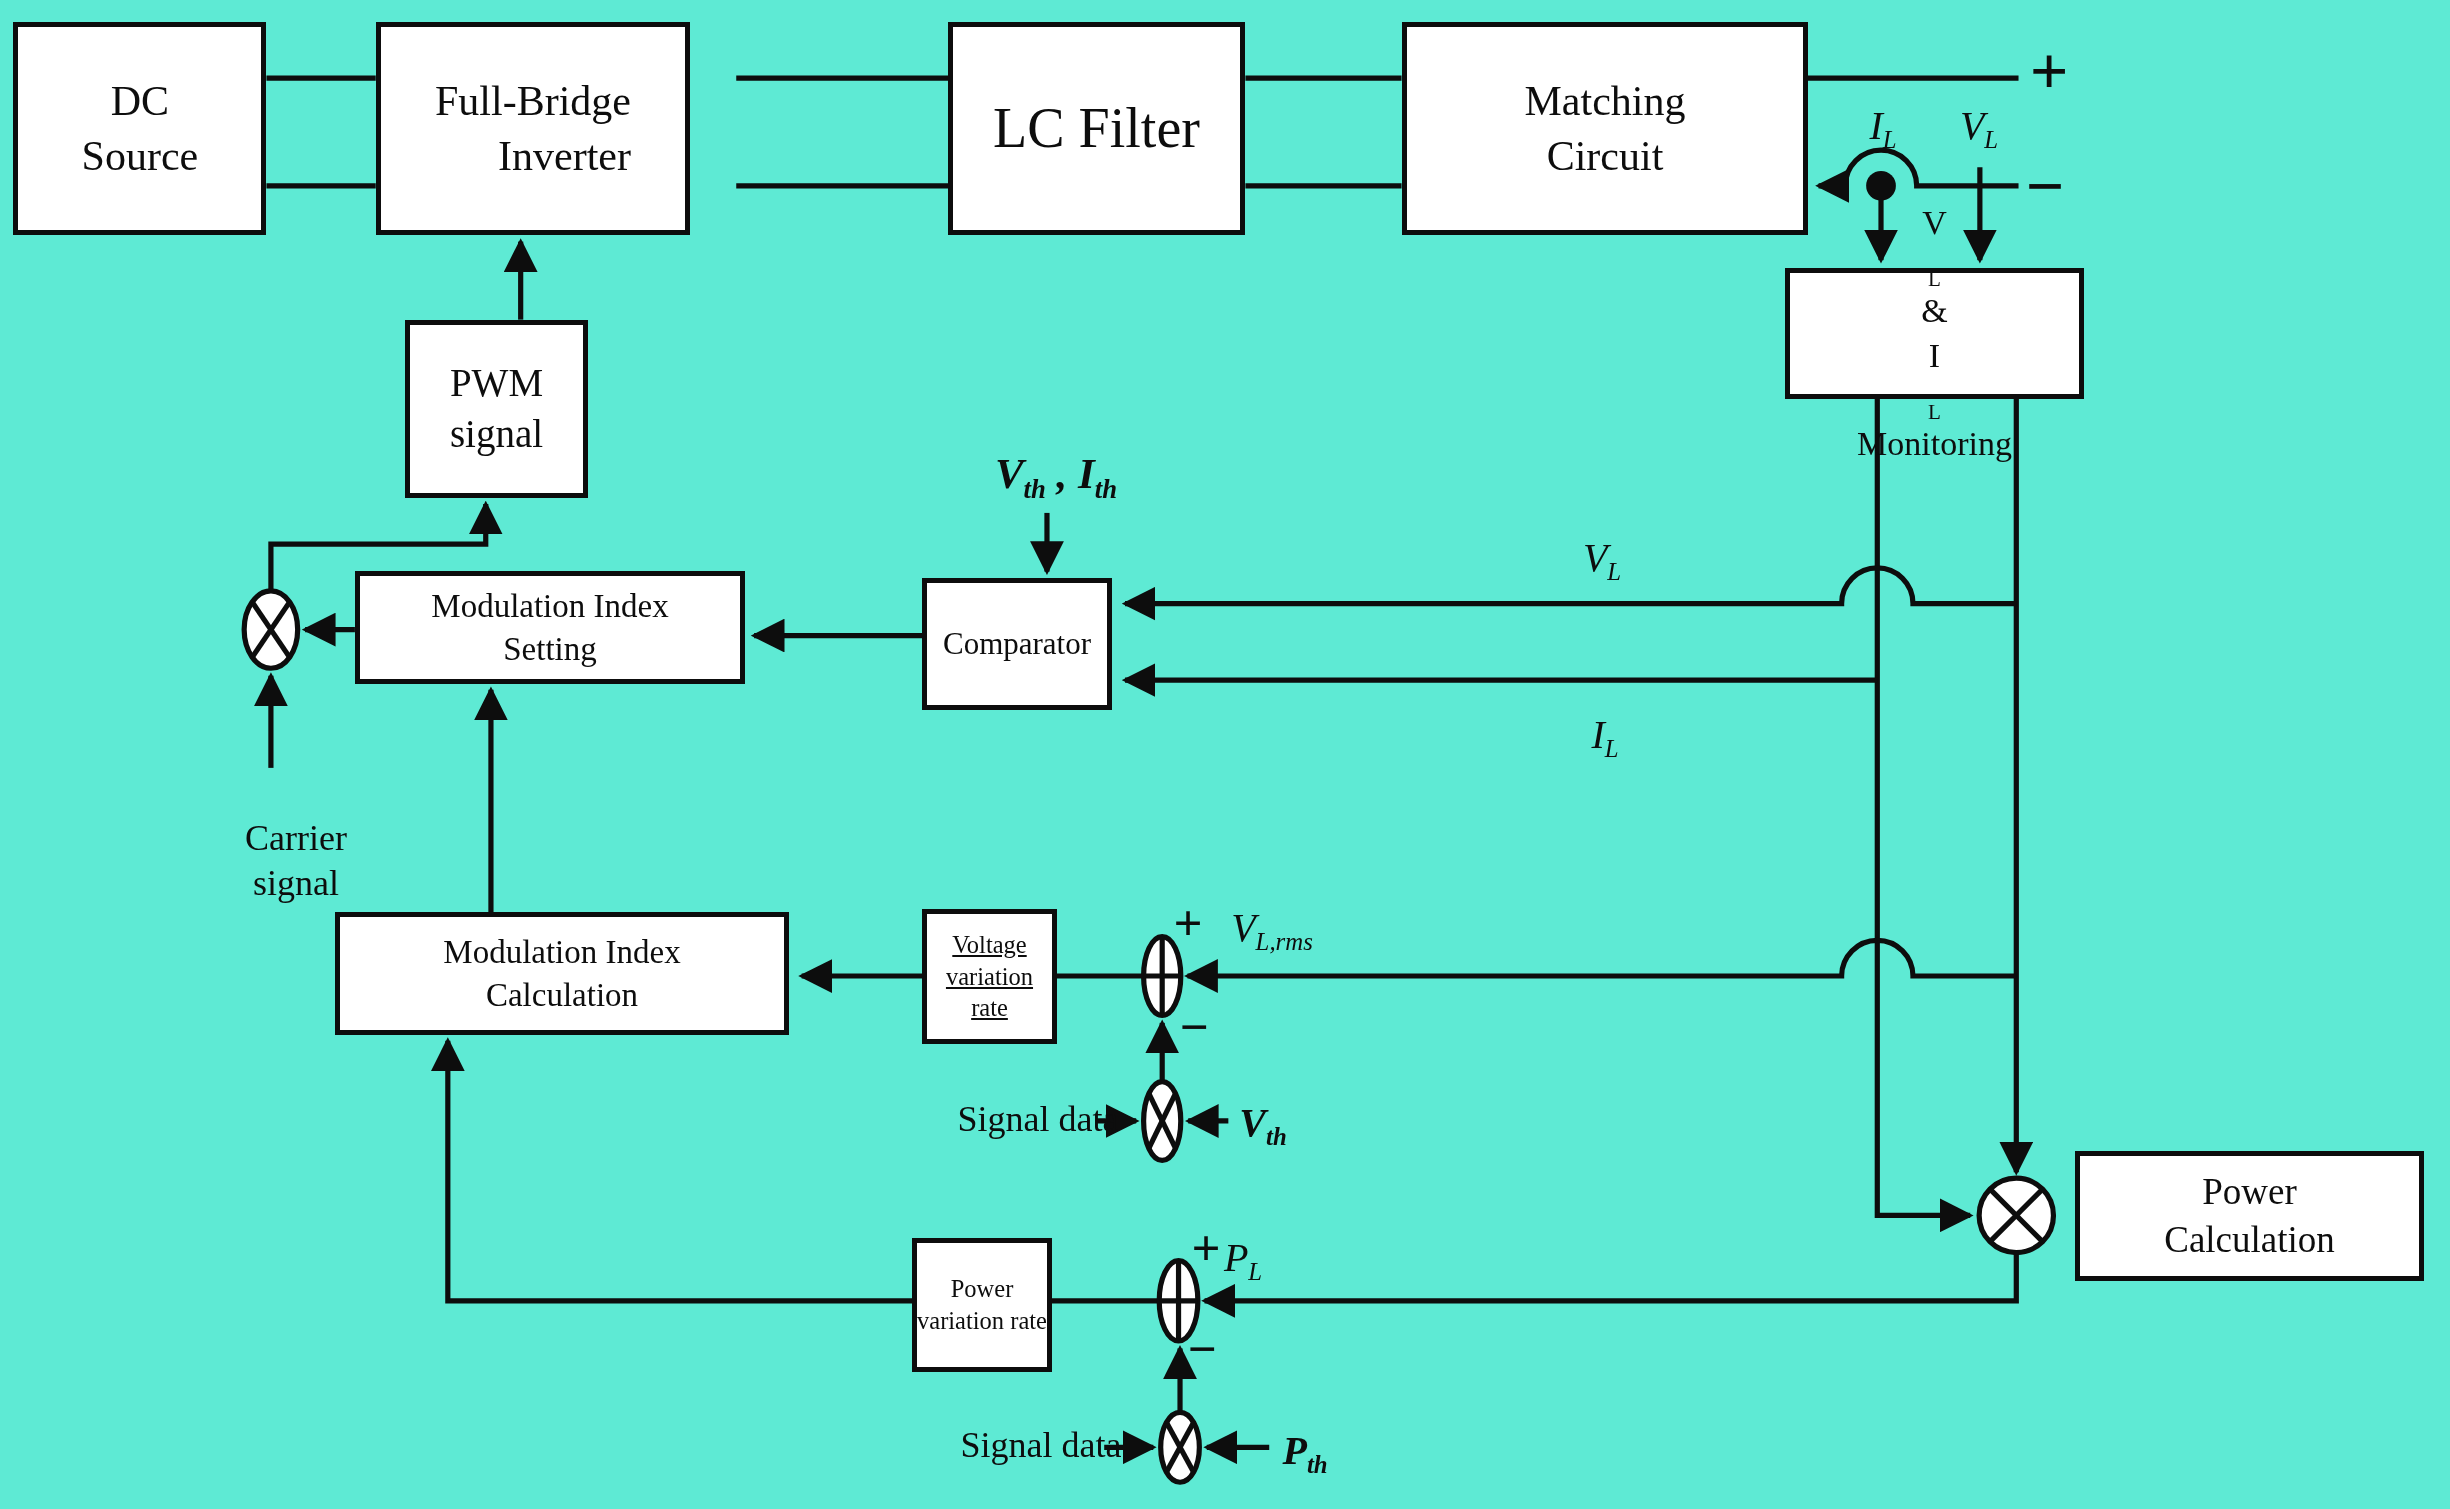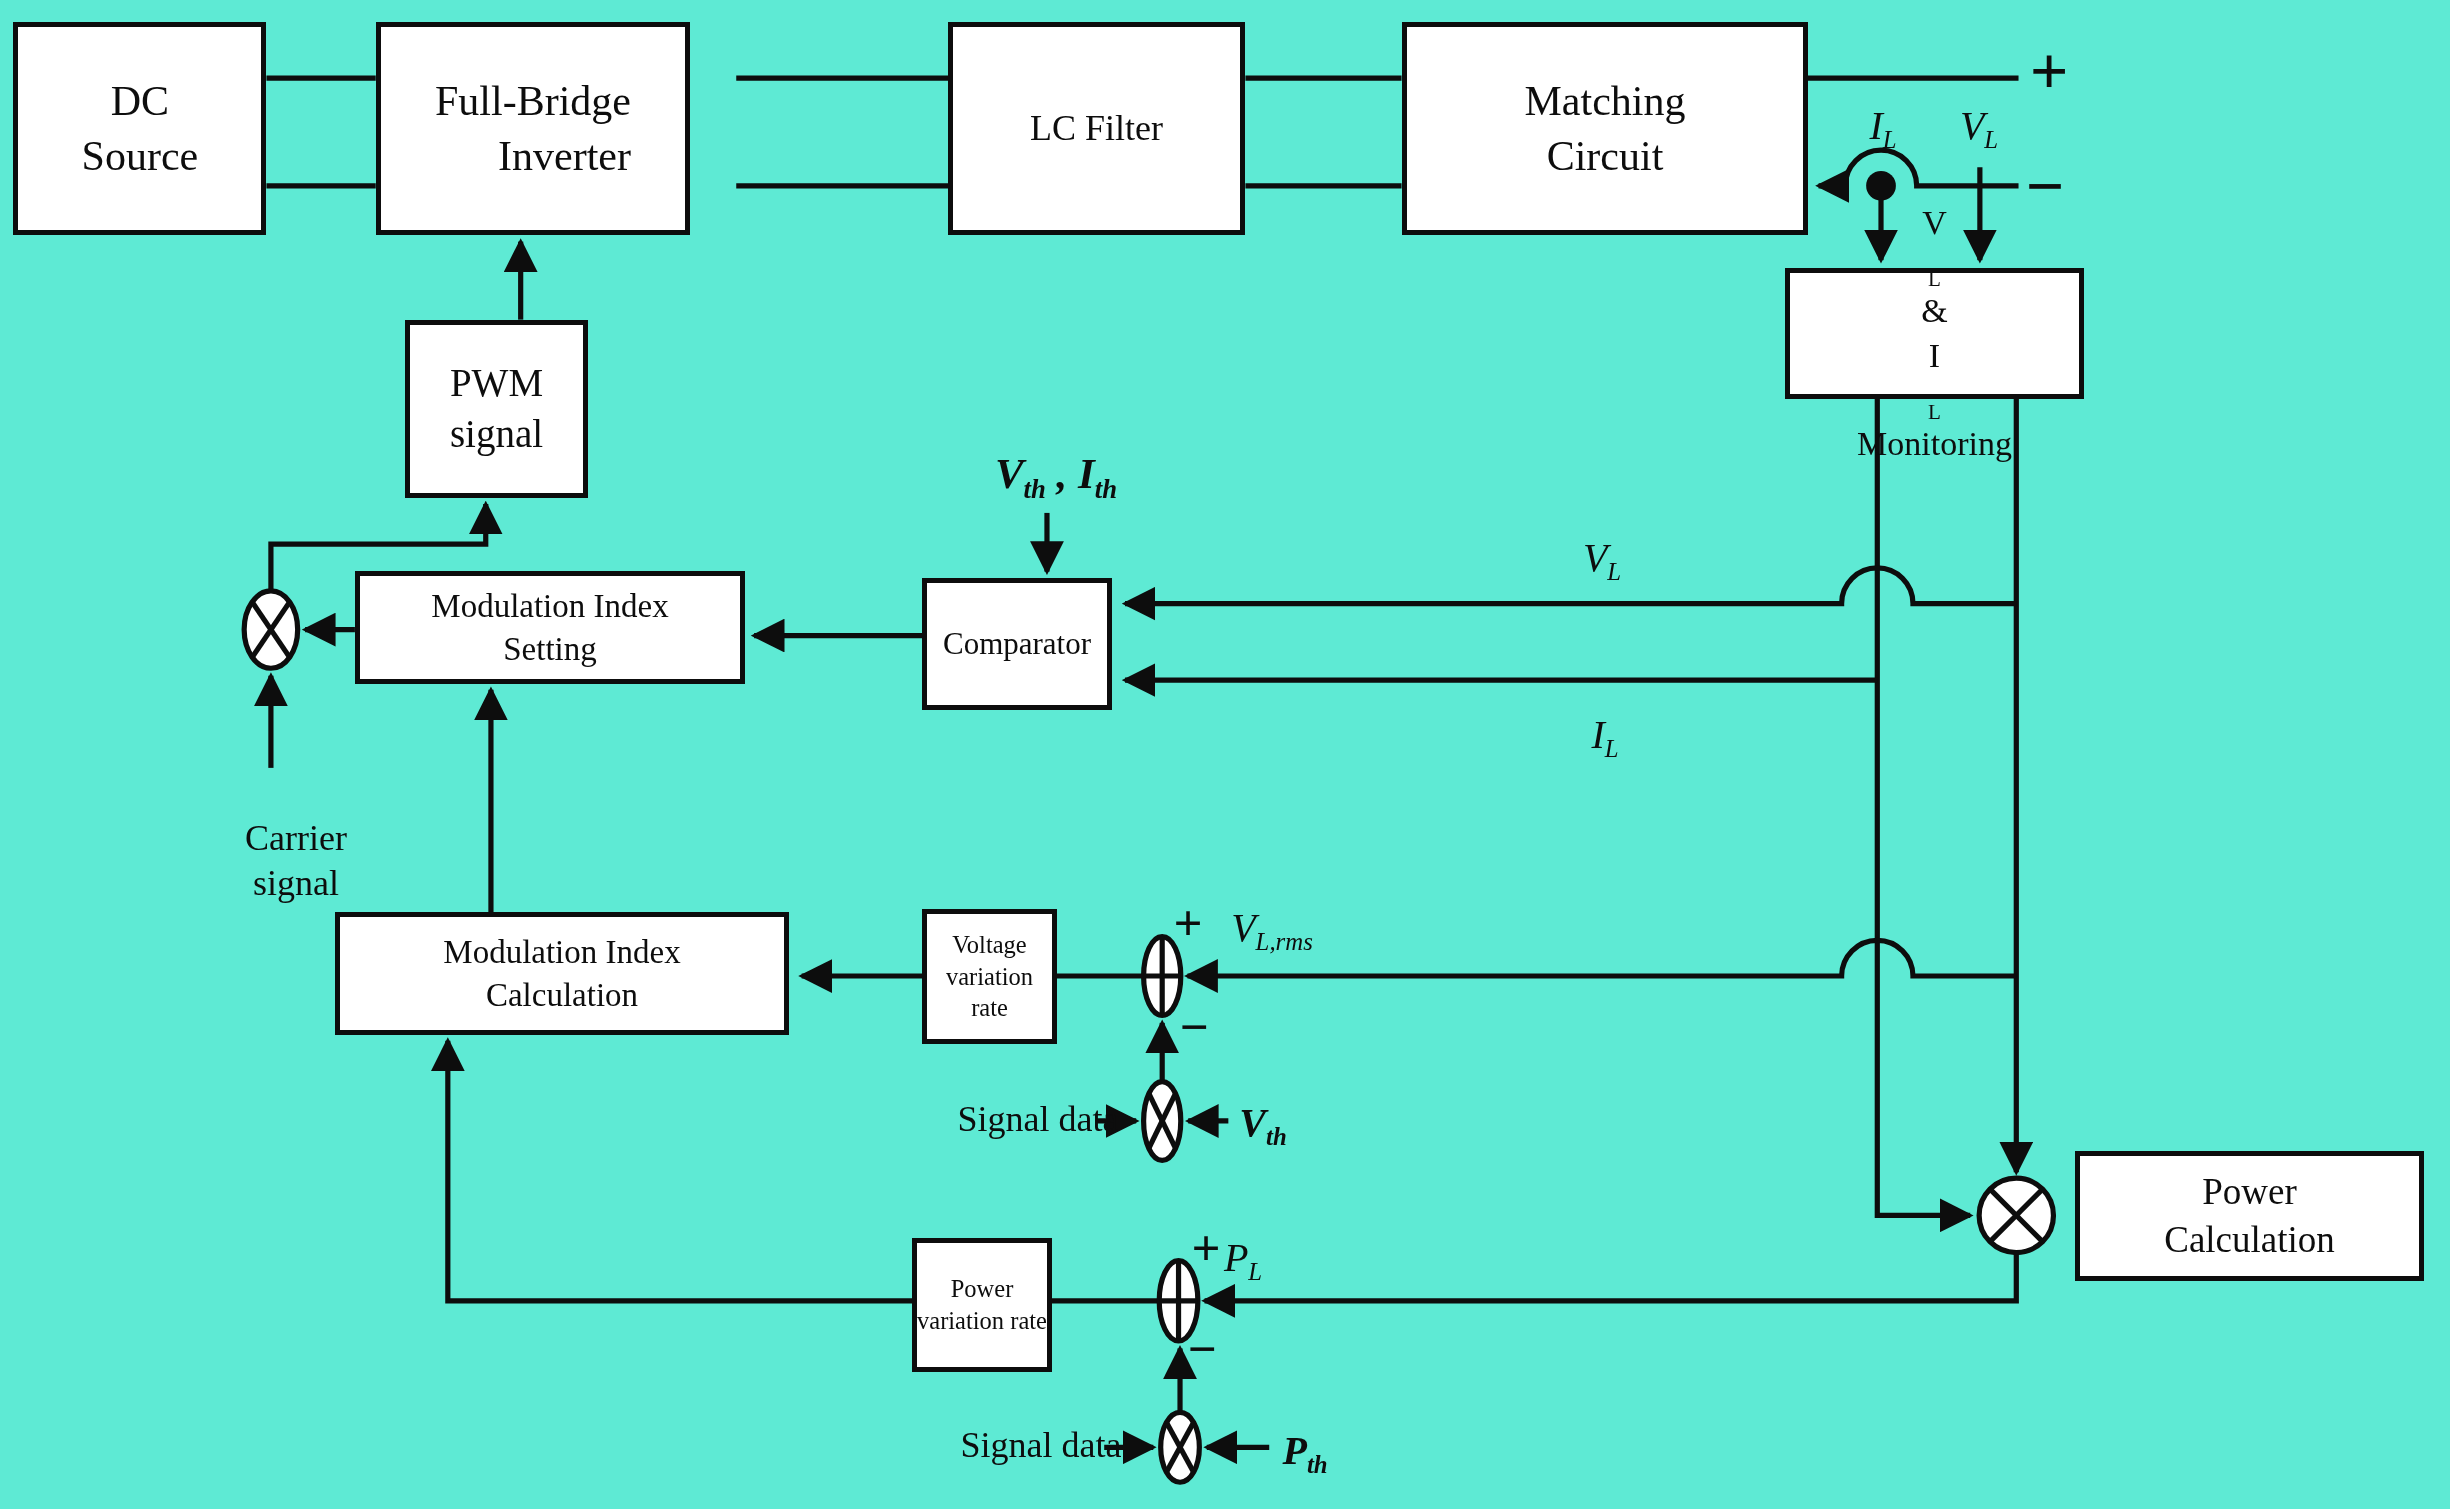--- a/index.html
+++ b/index.html
@@ -112,21 +112,21 @@
   </svg>
 
   <div class="box" style="left:13.4px;top:22px;width:253px;height:213px;font-size:42px;">
     <span>DC
 Source</span></div>
 
   <div class="box" style="left:376px;top:22px;width:314px;height:213px;font-size:42px;text-align:right;">
     <span>Full-Bridge
 Inverter</span></div>
 
-  <div class="box" style="left:948px;top:22px;width:297px;height:213px;font-size:36px;">
+  <div class="box" style="left:948px;top:22px;width:297px;height:213px;font-size:56px;">
     <span>LC Filter</span></div>
 
   <div class="box" style="left:1402px;top:22px;width:406px;height:213px;font-size:42px;">
     <span>Matching
 Circuit</span></div>
 
 
   <div class="box" style="left:1785px;top:268px;width:299px;height:131px;font-size:34px;flex-direction:column;">
     <span><span>V</span><sub>L</sub><span> &amp; </span><span>I</span><sub>L</sub></span>
     <span>Monitoring</span>
@@ -140,21 +140,21 @@
     <span>Modulation Index
 Setting</span></div>
 
   <div class="box" style="left:922px;top:578px;width:190px;height:132px;font-size:31px;">
     <span>Comparator</span></div>
 
   <div class="box" style="left:335px;top:912px;width:454px;height:123px;font-size:33px;">
     <span>Modulation Index
 Calculation</span></div>
 
-  <div class="box" style="left:922px;top:909px;width:135px;height:135px;font-size:24.5px;">
+  <div class="box" style="left:922px;top:909px;width:135px;height:135px;font-size:24.5px;text-decoration:underline;">
     <span>Voltage
 variation rate</span></div>
 
   <div class="box" style="left:912px;top:1238px;width:140px;height:134px;font-size:24.5px;">
     <span>Power
 variation rate</span></div>
 
   <div class="box" style="left:2075px;top:1151px;width:349px;height:130px;font-size:37px;">
     <span>Power
 Calculation</span></div>

